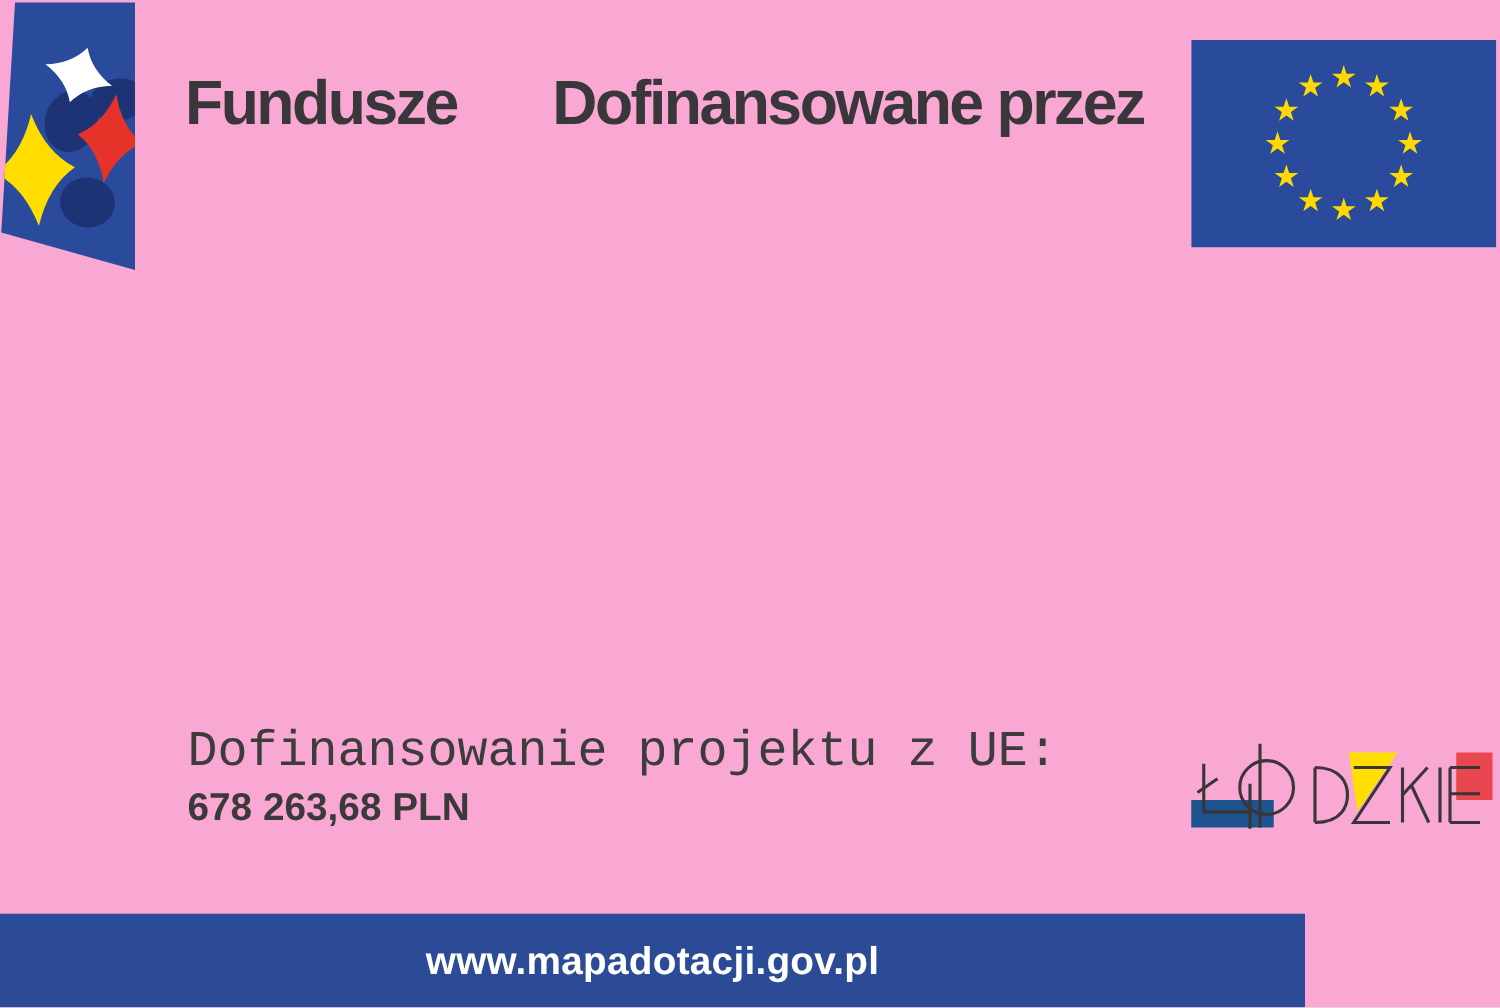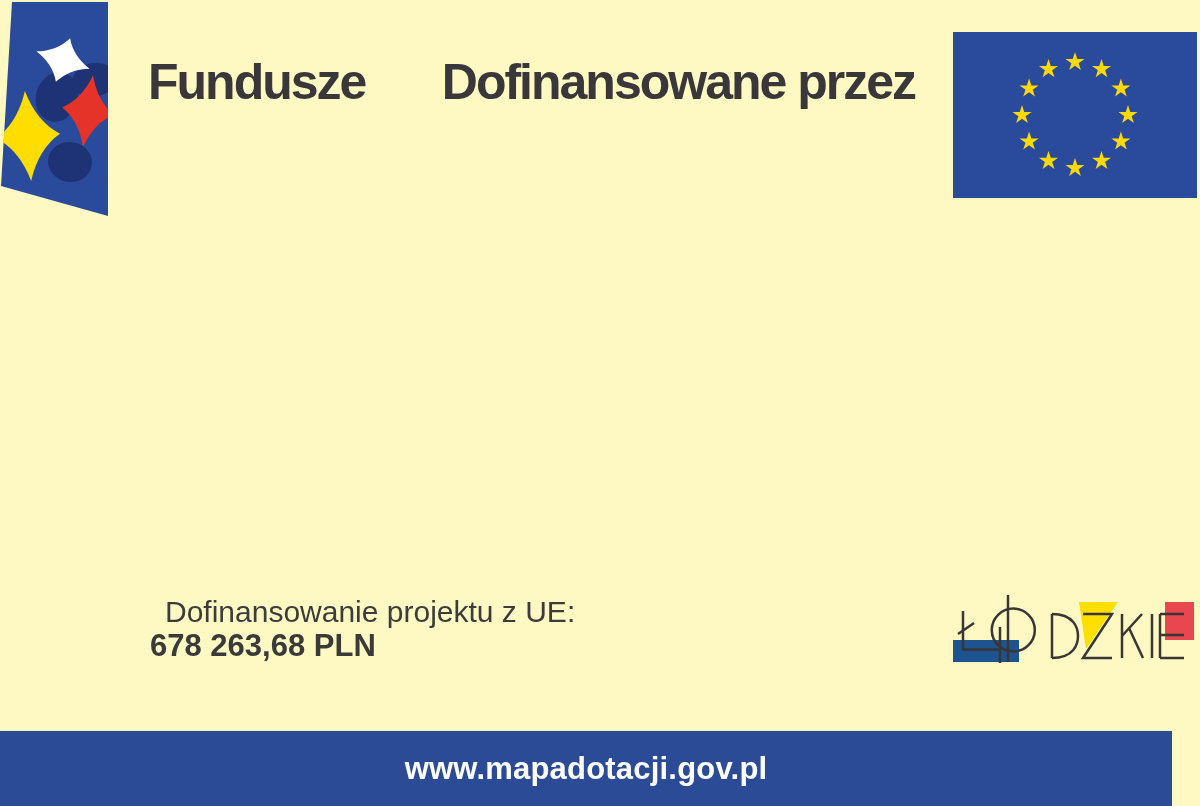--- a/index.html
+++ b/index.html
@@ -1,19 +1,19 @@
 <!DOCTYPE html>
 <html><head>
 <meta charset="utf-8">
 <style>
   html,body{margin:0;padding:0;background:#e9e9e9;}
   .poster{
     position:relative;
     width:1200px;height:806px;
-    background:#fef9c3;
+    background:#f9a8d4;
     overflow:hidden;
     font-family:"Liberation Sans", sans-serif;
     color:#1f1f1f;
   }
   .abs{position:absolute;}
 
   
   .fe-logo-svg{left:0;top:0;width:112px;height:218px;}
   .heading{
     top:54px;
@@ -29,34 +29,34 @@
   .project-block{
     left:148px;top:300px;
     font-size:34px;line-height:37px;letter-spacing:-0.3px;
     color:#1f1f1f;white-space:nowrap;
   }
   .project-block p{margin:0;}
   .bold{font-weight:bold;}
 
   
   .funding-label{
-    left:150px;top:580px;margin:15px;
-    font-size:30px;color:#3c3c3c;white-space:nowrap;
+    left:150px;top:580px;margin:0;
+    font-size:40px;color:#3c3c3c;white-space:nowrap;font-family:Liberation Mono, monospace;
   }
   .funding-amount{
     left:150px;top:628px;margin:0;
     font-size:31px;font-weight:bold;color:#3a3a3a;white-space:nowrap;
   }
 
   
   .lodzkie-svg{left:945px;top:586px;width:250px;height:88px;}
 
   
   .footer-bar{
-    left:0;top:731px;width:1172px;height:75px;
+    left:0;top:731px;width:1044px;height:75px;
     background:#2c4b97;
     display:flex;align-items:center;justify-content:center;
   }
   .footer-bar span{
     color:#ffffff;font-size:31px;font-weight:bold;letter-spacing:0.2px;
   }
 </style>
 </head>
 <body>
 

